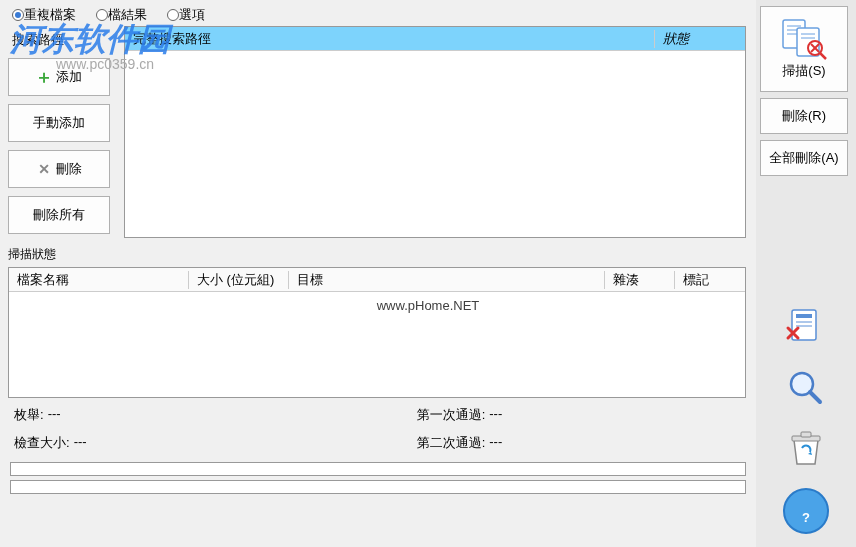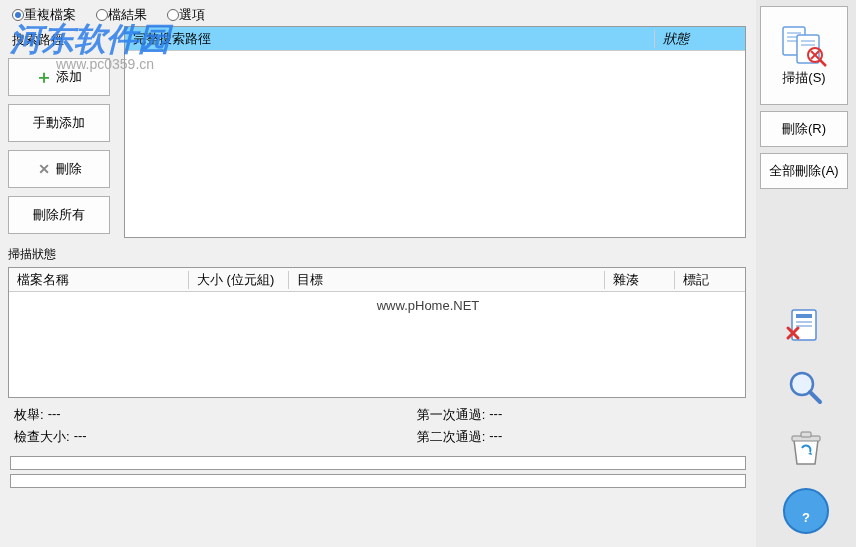--- a/index.html
+++ b/index.html
@@ -31,28 +31,28 @@
 .result-header { display: flex; background: #fafafa; border-bottom: 1px solid #ccc; height: 24px; align-items: center; }
 .rh { padding: 0 8px; border-right: 1px solid #ccc; }
 .rh-name { width: 180px; }
 .rh-size { width: 100px; }
 .rh-target { flex: 1; }
 .rh-hash { width: 70px; }
 .rh-mark { width: 70px; border-right: none; }
 .result-body { height: 105px; }
 
 .stats { display: flex; padding: 8px 10px; gap: 50px; }
-.stats-col { display: flex; flex-direction: column; gap: 4px; font-size: 12px; }
+.stats-col { display: flex; flex-direction: column; gap: 10px; font-size: 12px; }
 .stat-row { display: flex; gap: 4px; }
 
 .progress-bars { padding: 2px 6px; }
 .pbar { height: 14px; border: 1px solid #999; background: #fff; margin-bottom: 4px; }
 
 .right-btn { width: 88px; height: 36px; border: 1px solid #b0b0b0; background: #fdfdfd; display: flex; align-items: center; justify-content: center; flex-direction: column; font-size: 12px; cursor: pointer; }
-.scan-btn { height: 99px; }
+.scan-btn { height: 86px; }
 .scan-icon-wrap { position: relative; width: 50px; height: 44px; }
 
 .icon-btn { width: 54px; height: 54px; margin: 0 auto; display: flex; align-items: center; justify-content: center; cursor: pointer; }
 
 .watermark { position: absolute; left: 10px; top: 18px; font-size: 32px; font-weight: bold; color: #2b7de9; opacity: 0.85; pointer-events: none; font-style: italic; z-index: 5; }
 .watermark-sub { position: absolute; left: 56px; top: 56px; font-size: 14px; color: #aaa; pointer-events: none; z-index: 5; }
 .watermark-center { position: absolute; left: 50%; top: 262px; transform: translateX(-50%); color: #404040; font-size: 13px; pointer-events: none; z-index: 5; margin-top: 36px; }
 
 .plus-icon { color: #3ba83b; font-weight: bold; font-size: 18px; }
 .x-icon { color: #888; font-weight: bold; font-size: 14px; }

